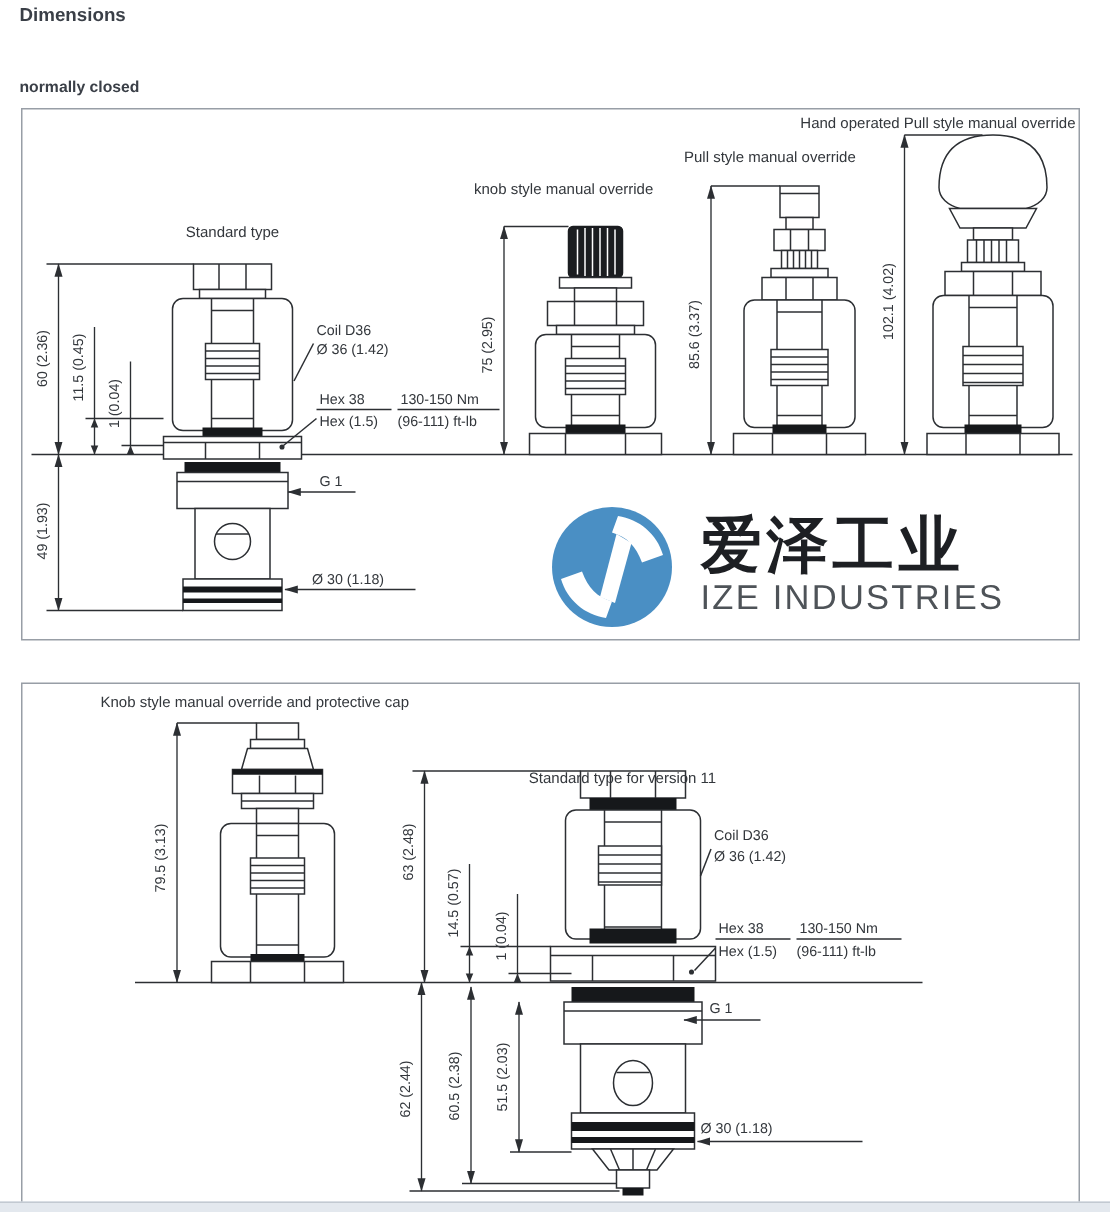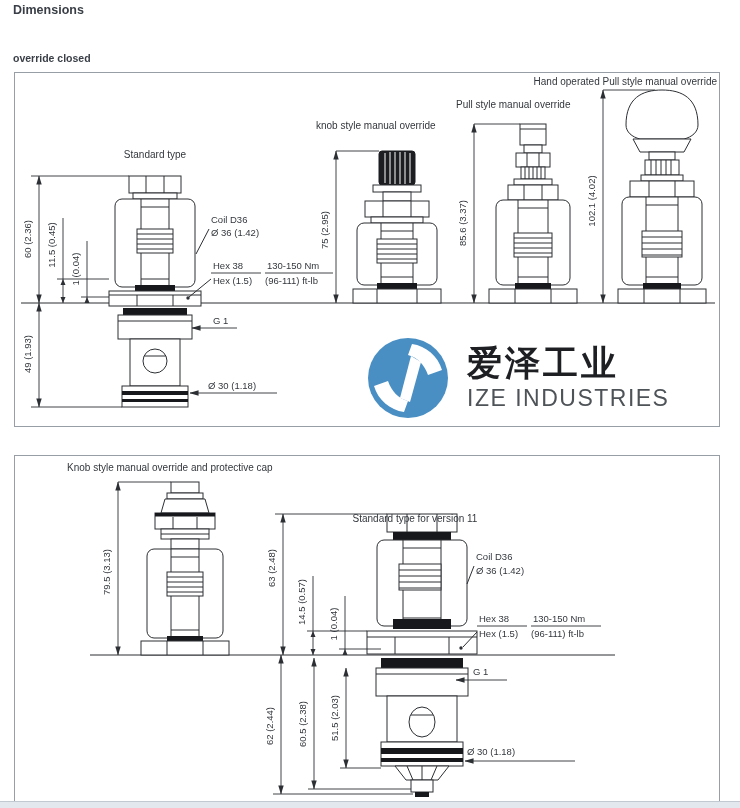--- a/index.html
+++ b/index.html
@@ -14,31 +14,31 @@
   .ln{stroke:#2c2f33;stroke-width:1;fill:none;}
   .fw{fill:#ffffff;stroke:#2c2f33;stroke-width:1;}
   .fb{fill:#16181b;stroke:none;}
   .wl{stroke:#ffffff;stroke-width:1;}
   .dim{stroke:#2c2f33;stroke-width:0.9;fill:none;}
   .dt{font-family:"Liberation Sans",sans-serif;font-size:9.5px;fill:#33373c;}
   .lb{font-family:"Liberation Sans",sans-serif;font-size:10px;fill:#33373c;}
   .tri{fill:#2c2f33;}
   #watermark{position:absolute;left:366px;top:336px;display:flex;align-items:center;}
   #wm-text{margin-left:17px;}
-  #wm-cn{font-size:35px;font-weight:bold;color:#1d1f23;letter-spacing:3px;line-height:38px;}
+  #wm-cn{font-size:41px;font-weight:bold;color:#1d1f23;letter-spacing:3px;line-height:38px;}
   #wm-en{font-size:23px;color:#4e5358;letter-spacing:1.5px;margin-top:3px;}
   #bottom-strip{position:absolute;left:0;top:801px;width:740px;height:7px;background:#e3e8ee;border-top:1px solid #c2c9d1;}
 </style>
 </head>
 <body>
 
 <div id="page">
 
   <div class="t1">Dimensions</div>
-  <div class="t2" style="top:51px;">override closed</div>
+  <div class="t2" style="top:51px;">normally closed</div>
 
   <div class="panel" id="panel-top">
   <svg width="703" height="352" viewBox="0 0 703 352">
     <defs>
       <marker id="ar1" viewBox="0 0 10 6" refX="9.5" refY="3" markerWidth="9" markerHeight="5.5" orient="auto-start-reverse" markerUnits="userSpaceOnUse">
         <path d="M0,0 L10,3 L0,6 Z" fill="#2c2f33"></path>
       </marker>
     </defs>
 
     <line class="ln" x1="6" y1="230" x2="700" y2="230"></line>

